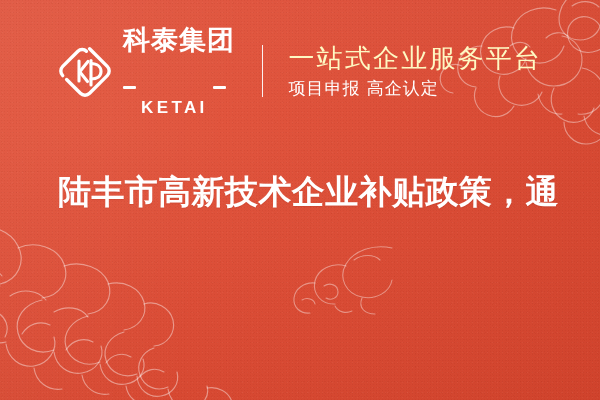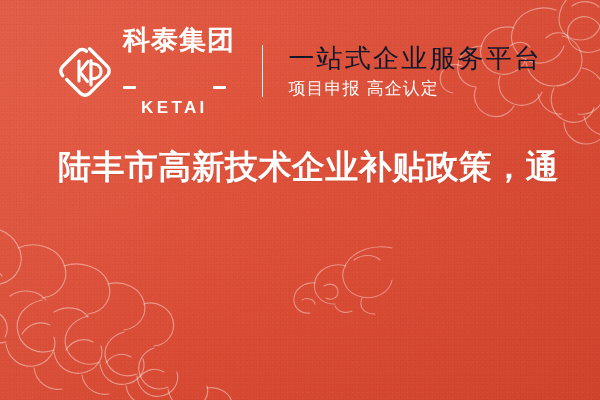--- a/index.html
+++ b/index.html
@@ -96,36 +96,36 @@
 
   .divider{
     width:1.4px;height:52px;
     background:rgba(255,255,255,.92);
     margin:0 25px 0 27px;
     flex:0 0 1.4px;
   }
 
   .tagline{display:flex;flex-direction:column;justify-content:center;}
   .tagline-main{
-    font-size:26px;color:#0f172a;font-weight:normal;
+    font-size:26px;color:#fef9c3;font-weight:normal;
     letter-spacing:2.2px;line-height:1.1;
     font-family:"DejaVu Sans","Liberation Sans",sans-serif;
     white-space:nowrap;
   }
   .tagline-sub{
     margin-top:7px;
     font-size:17px;color:#fff;font-weight:normal;
     letter-spacing:1px;line-height:1.1;
     font-family:"DejaVu Serif","Liberation Serif",serif;
     white-space:nowrap;
   }
 
   
   .headline{
-    position:absolute;left:58px;top:143px;width:492px;
+    position:absolute;left:58px;top:168px;width:492px;
   }
   .headline-line{
     font-size:33px;font-weight:bold;color:#fff;
     line-height:48px;letter-spacing:.4px;
     font-family:"DejaVu Sans","Liberation Sans",sans-serif;
     white-space:nowrap;
     text-shadow:0 1px 1px rgba(150,35,20,.18);
   }
 </style>
 </head>

